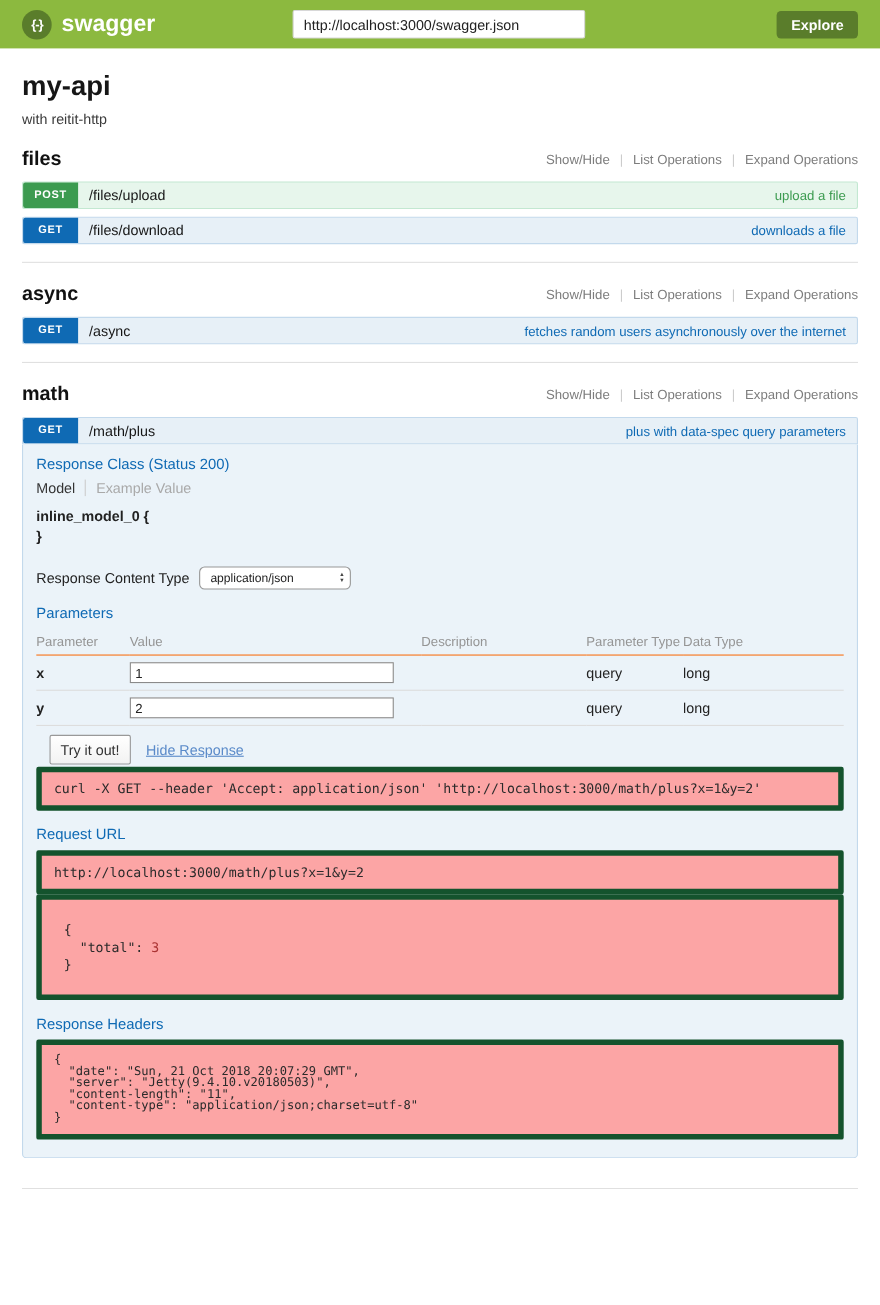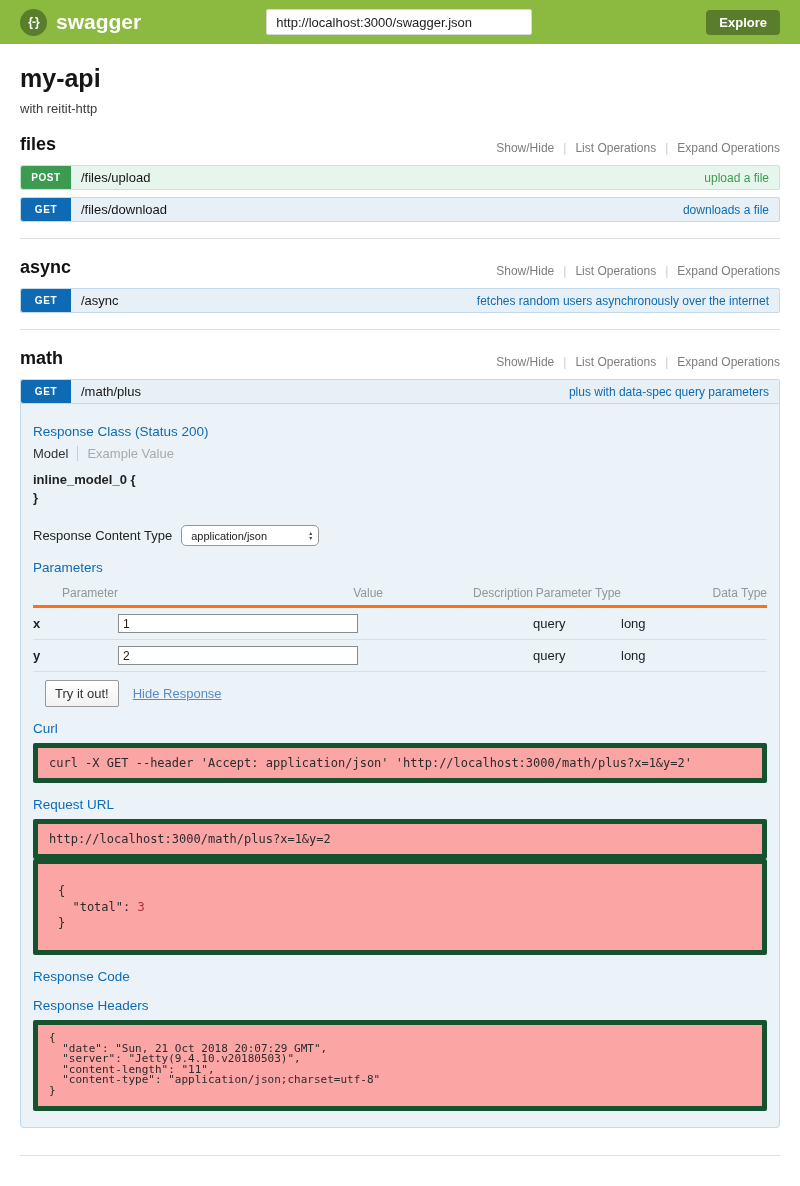--- a/index.html
+++ b/index.html
@@ -17,21 +17,21 @@
   .explore-btn{margin-left:auto;background:#5a7d2b;color:#fff;font-weight:bold;font-size:13px;
     border:none;border-radius:4px;padding:5px 13px;cursor:pointer;font-family:"Liberation Sans",sans-serif}
 
   
   .wrap{padding:0 20px}
   .api-title{font-size:25px;color:#161616;margin:20px 0 8px;font-weight:bold}
   .api-subtitle{font-size:13px;color:#3b3b3b;margin-bottom:8px}
 
   
   .section{margin-top:18px;border-bottom:1px solid #e0e0e0;padding-bottom:9px}
-  .section-head{display:flex;align-items:flex-end;justify-content:space-between;margin:0 0 10px}
+  .section-head{display:flex;align-items:center;justify-content:space-between;margin:0 0 10px}
   .section-title{font-size:18px;color:#111;font-weight:bold;cursor:pointer}
   .section-links{display:flex;align-items:center;gap:9px;font-size:12px}
   .section-links .slink{color:#7d7d7d;text-decoration:none;cursor:pointer}
   .sep{color:#ccc}
 
   
   .endpoint{display:flex;align-items:center;height:25px;border:1px solid;border-radius:2px;margin-bottom:7px;cursor:pointer}
   .endpoint.get{background:#e7f0f7;border-color:#c3d9ec}
   .endpoint.post{background:#e7f6ec;border-color:#c3e8d1}
   .method{width:50px;align-self:stretch;display:flex;align-items:center;justify-content:center;
@@ -42,40 +42,40 @@
   .summary{margin-left:auto;margin-right:10px;font-size:12px}
   .endpoint.get .summary{color:#0f6ab4}
   .endpoint.post .summary{color:#3c9b50}
 
   
   .operation{margin-bottom:18px}
   .operation .endpoint{margin-bottom:0;border-radius:2px 2px 0 0}
   .panel{background:#ebf3f9;border:1px solid #c3d9ec;border-top:none;border-radius:0 0 4px 4px;
     padding:6px 12px 16px}
   .panel h3{color:#0f6ab4;font-size:13.5px;font-weight:normal;margin:14px 0 7px}
-  .panel h3.first{margin-top:14px}
+  .panel h3.first{margin-top:4px}
 
   .tabs{font-size:13px;margin:2px 0 10px}
   .tab-active{color:#333;padding-right:9px;cursor:pointer}
   .tab-inactive{color:#a9a9a9;border-left:1px solid #ccc;padding-left:9px;cursor:pointer}
 
   .model{font-size:13px;color:#222;line-height:18px;margin-bottom:10px}
   .model .b{font-weight:bold}
   .model .prop{padding-left:14px}
   .model .type{color:#4a77cc}
 
   .rct-row{display:flex;align-items:center;gap:9px;font-size:13px;color:#222;margin:18px 0 2px}
   .select{display:inline-flex;align-items:center;justify-content:space-between;background:#fff;
     border:1px solid #979797;border-radius:5px;height:21px;min-width:138px;padding:0 6px 0 9px;
     font-size:11px;color:#222;cursor:pointer}
   .arrows{display:flex;flex-direction:column;font-size:6px;line-height:5px;color:#444}
 
   table.params{width:100%;border-collapse:collapse;margin:2px 0 0}
-  table.params th{text-align:right;font-weight:normal;color:#959595;font-size:12px;
-    padding:4px 0 5px;border-bottom:3px solid #f97316}
+  table.params th{text-align:left;font-weight:normal;color:#959595;font-size:12px;
+    padding:4px 0 5px;border-bottom:1px solid #f97316}
   table.params th.c1{width:85px}
   table.params th.c2{width:265px}
   table.params th.c3{width:150px}
   table.params th.c4{width:88px}
   table.params td{padding:6px 0;border-bottom:1px solid #ddd;font-size:13px;color:#222;vertical-align:middle}
   td.pname{font-weight:bold}
   .param-input{width:240px;height:19px;border:1px solid #8a8a8a;padding:0 4px;font-size:12px;
     font-family:"Liberation Sans",sans-serif;color:#222}
 
   .actions{display:flex;align-items:center;gap:14px;margin:8px 12px 2px}
@@ -218,29 +218,27 @@
               <td>long</td>
             </tr>
           </tbody>
         </table>
 
         <div class="actions">
           <button class="tryit">Try it out!</button>
           <a class="hide-resp">Hide Response</a>
         </div>
 
-        <h3>Curl</h3>
         <pre class="code">curl -X GET --header 'Accept: application/json' 'http://localhost:3000/math/plus?x=1&amp;y=2'</pre>
 
         <h3>Request URL</h3>
         <pre class="code">http://localhost:3000/math/plus?x=1&amp;y=2</pre>
 
         <pre class="code body"><span class="ln">{</span><span class="ln"><span>  "total": </span><span class="num">3</span></span><span class="ln">}</span></pre>
 
-        <h3>Response Code</h3>
 
         <h3>Response Headers</h3>
         <pre class="code hdrs">{
   "date": "Sun, 21 Oct 2018 20:07:29 GMT",
   "server": "Jetty(9.4.10.v20180503)",
   "content-length": "11",
   "content-type": "application/json;charset=utf-8"
 }</pre>
       </div>
     </div>

